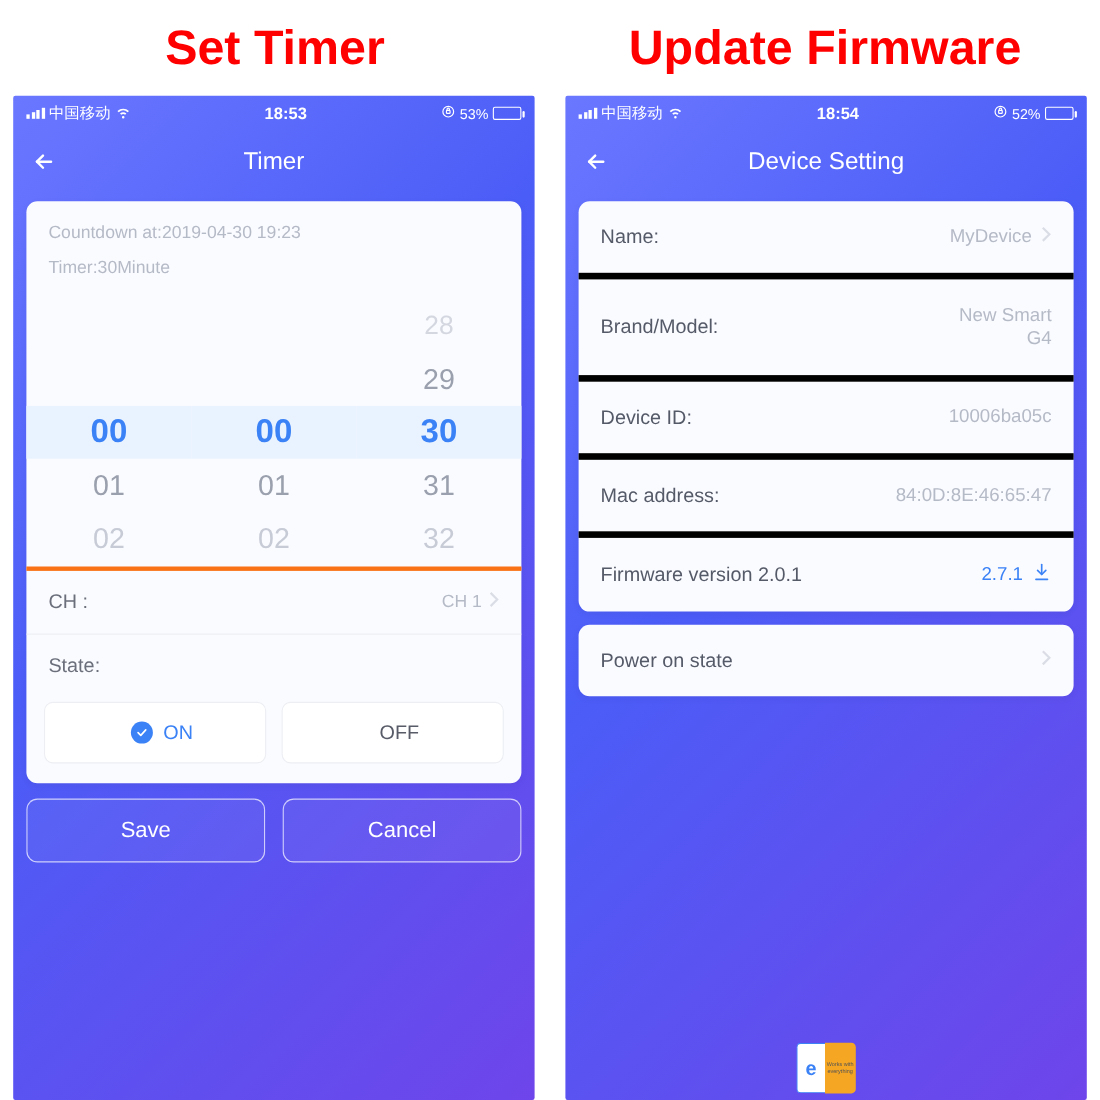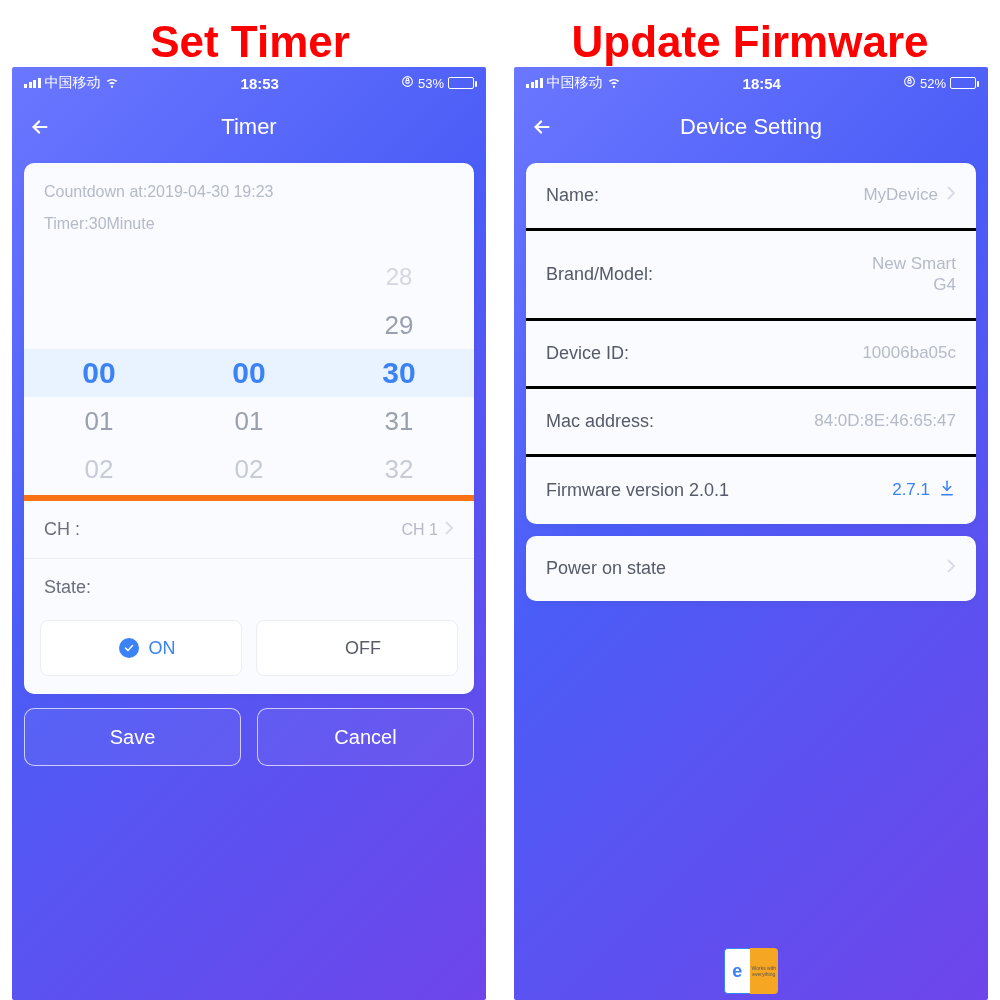--- a/index.html
+++ b/index.html
@@ -11,22 +11,22 @@
     overflow: hidden;
   }
   .layout {
     display: flex;
     flex-direction: column;
     width: 1000px;
     height: 1000px;
   }
   .headings {
     display: flex;
-    height: 67px;
-    align-items: flex-end;
+    height: 87px;
+    align-items: center;
   }
   .headings h1 {
     width: 50%;
     text-align: center;
     color: #ff0000;
     font-weight: 600;
     font-size: 44px;
   }
   .phones {
     flex: 1;
@@ -118,21 +118,21 @@
     height:48px; display:flex; align-items:center; justify-content:center;
     font-size:26px; color:#c7cbd6; width:100%;
   }
   .picker-item.faded-top { color: #d4d7e0; font-size:24px;}
   .picker-item.selected {
     color:#3b82f6; font-weight:600; font-size:30px;
     background:#e9f2ff;
   }
   .picker-item.near { color:#9aa0ad;}
   .row-line {
-    border-top:6px solid #f97316;
+    border-top:4px solid #f97316;
     display:flex; align-items:center; justify-content:space-between;
     padding:18px 20px;
     font-size:18px; color:#6b6f7b;
   }
   .row-line .value-dim { color:#b5bac7; display:flex; align-items:center; gap:6px; font-size:16px;}
   .state-buttons {
     display:flex; gap:14px; padding:4px 16px 18px 16px;
   }
   .state-btn {
     flex:1; height:56px; border-radius:8px; background:#fff;
@@ -150,21 +150,21 @@
   .soft-btn {
     flex:1; height:58px; border-radius:10px; border:1.5px solid rgba(255,255,255,0.7);
     display:flex; align-items:center; justify-content:center;
     color:#fff; font-size:20px; font-weight:500;
     background:rgba(255,255,255,0.05);
   }
   
   .setting-row {
     display:flex; align-items:center; justify-content:space-between;
     padding:22px 20px;
-    border-bottom:3px solid #000000;
+    border-bottom:6px solid #000000;
   }
   .setting-row:last-child { border-bottom:none;}
   .setting-label { color:#555a68; font-size:18px; }
   .setting-value { color:#b5bac7; font-size:17px; text-align:right; display:flex; align-items:flex-start; gap:8px; max-width:55%; justify-content:flex-end;}
   .setting-value.multiline { flex-direction:column; align-items:flex-end; gap:0; line-height:1.25;}
   .fw-new { color:#3b82f6; display:flex; align-items:center; gap:8px;}
   .chevron svg{width:10px;height:16px;opacity:.45;}
   .dl-icon svg{width:18px;height:18px;}
   .support-badge {
     position:absolute; bottom:6px; left:50%; transform:translateX(-50%);

